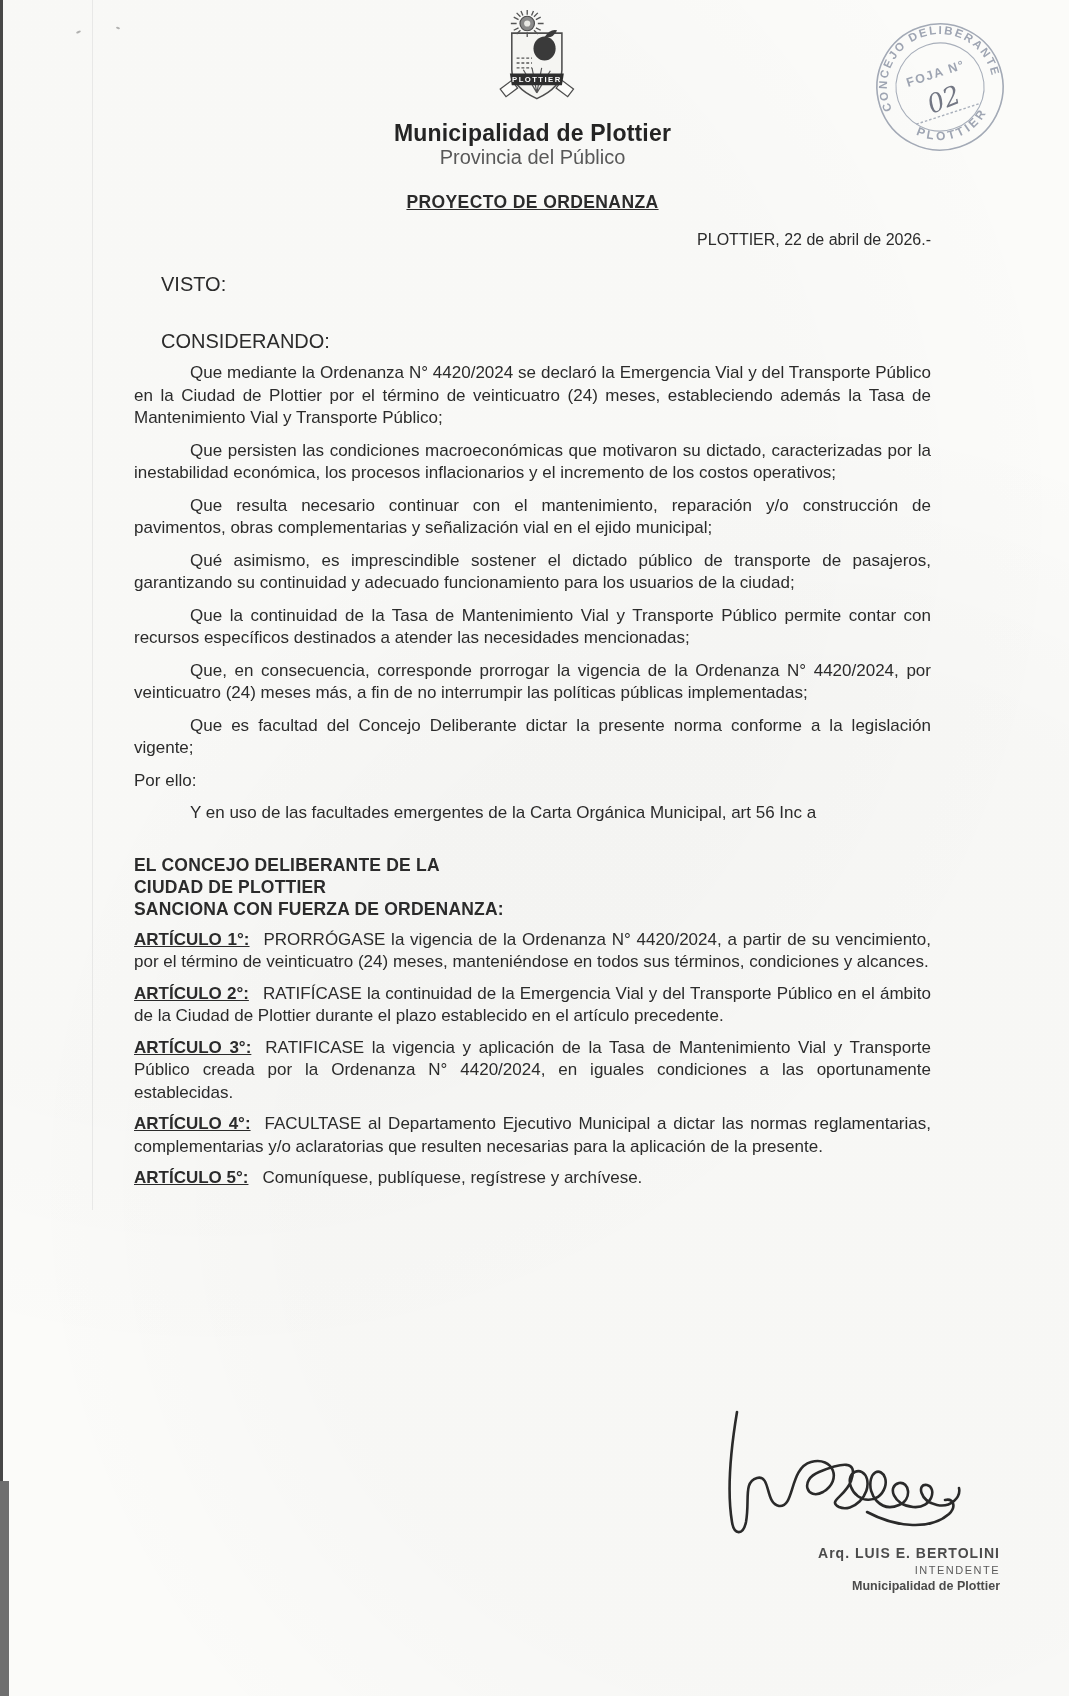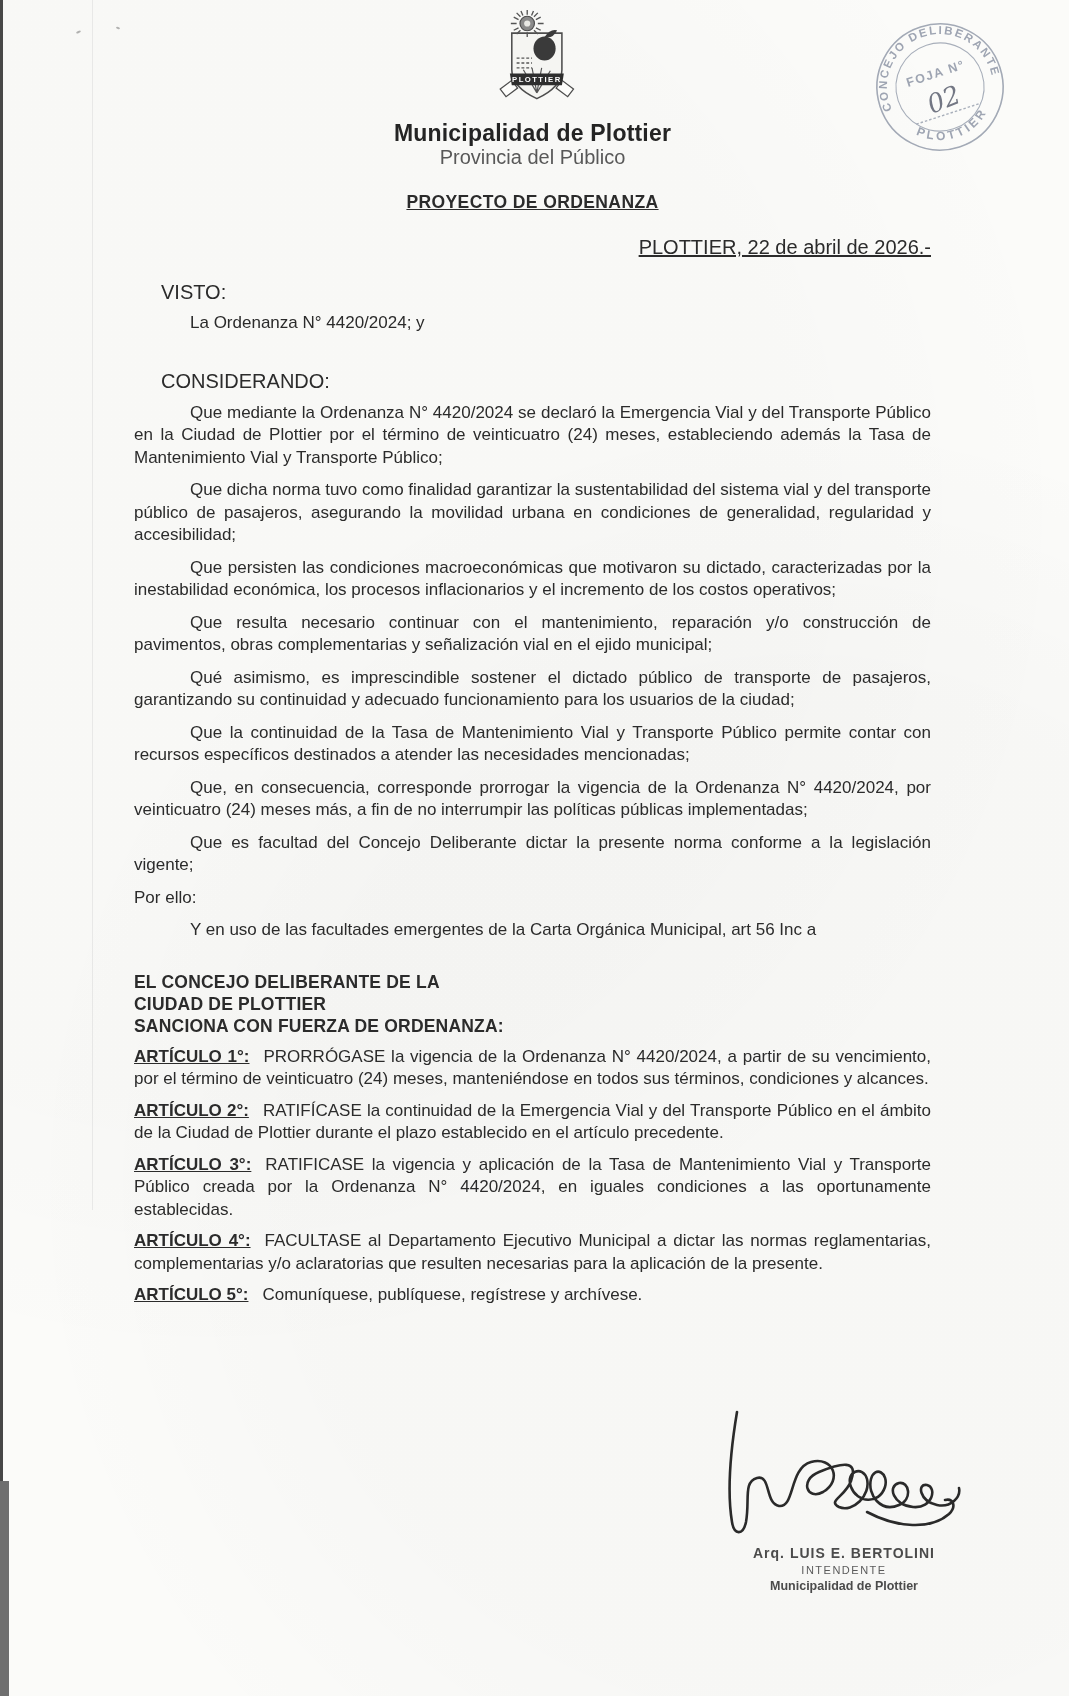--- a/index.html
+++ b/index.html
@@ -21,39 +21,39 @@
   .speck.s1 { left:76px; top:31px; width:5px; height:2px; transform:rotate(-25deg); }
   .speck.s2 { left:116px; top:27px; width:4px; height:2px; transform:rotate(15deg); }
 
   .content { position:absolute; left:134px; top:10px; width:797px; }
 
   .doc-header { text-align:center; }
   .crest { display:inline-block; }
   .org-name { font-size:23px; line-height:26px; font-weight:bold; letter-spacing:.2px; color:#242424; }
   .org-sub { font-size:20px; line-height:23px; color:#585858; }
   .doc-title { margin-top:23px; font-size:17.5px; line-height:21px; font-weight:bold; letter-spacing:.4px; text-decoration:underline; text-align:center; }
-  .date-line { margin-top:24px; font-size:20px; line-height:21px; text-align:right;text-decoration:underline; }
+  .date-line { margin-top:16px; font-size:16px; line-height:21px; text-align:right; }
 
   .section-heading { margin-top:24px; font-size:20px; line-height:21px; font-weight:normal;margin-left:27px; }
   .heading-considerando { margin-top:36px; }
   .visto-body { margin:9px 0 0 0; font-size:17px; line-height:22.5px; text-indent:56px; }
 
   p.body-par { margin:10px 0 0 0; font-size:17px; line-height:22.5px; text-align:justify; text-indent:56px; }
   .por-ello { margin-top:10px; font-size:17px; line-height:22.5px; }
   .facultades { margin:10px 0 0 0; font-size:17px; line-height:22.5px; text-indent:56px; text-align:justify; }
 
   .enact { margin-top:29px; text-align:left; font-weight:bold; font-size:17.5px; line-height:22px; letter-spacing:.2px; }
 
   p.article { margin:9px 0 0 0; font-size:17px; line-height:22.5px; text-align:justify; }
   .art-label { font-weight:bold; text-decoration:underline; }
   .art-text { margin-left:14px; }
 
   .stamp-wrap { position:absolute; left:862px; top:6px; width:156px; height:162px; transform:rotate(-18deg); opacity:.85; }
 
-  .sig-block { position:absolute; left:688px; top:1392px; width:312px; text-align:center; }
+  .sig-block { position:absolute; left:688px; top:1392px; width:312px; text-align:right; }
   .sig-scribble { display:block; margin:0 auto; }
   .sig-name { font-size:14px; line-height:19px; font-weight:bold; letter-spacing:1px; color:#4b4b4b; }
   .sig-title { font-size:11px; line-height:15px; letter-spacing:1.5px; color:#5a5a5a; }
   .sig-org { font-size:12.5px; line-height:17px; font-weight:bold; color:#4b4b4b; }
 </style>
 </head>
 <body>
 
 <div class="scan-edge-left"></div>
 <div class="scan-edge-bottom"></div>
@@ -119,26 +119,24 @@
     </svg>
     <div class="org-name">Municipalidad de Plottier</div>
     <div class="org-sub">Provincia del Público</div>
   </div>
 
   <div class="doc-title">PROYECTO DE ORDENANZA</div>
 
   <div class="date-line">PLOTTIER, 22 de abril de 2026.-</div>
 
   <div class="section-heading">VISTO:</div>
-  <p class="visto-body">La Ordenanza N° 4420/2024; y</p>
 
   <div class="section-heading heading-considerando">CONSIDERANDO:</div>
 
   <p class="body-par">Que mediante la Ordenanza N° 4420/2024 se declaró la Emergencia Vial y del Transporte Público en la Ciudad de Plottier por el término de veinticuatro (24) meses, estableciendo además la Tasa de Mantenimiento Vial y Transporte Público;</p>
-  <p class="body-par">Que dicha norma tuvo como finalidad garantizar la sustentabilidad del sistema vial y del transporte público de pasajeros, asegurando la movilidad urbana en condiciones de generalidad, regularidad y accesibilidad;</p>
   <p class="body-par">Que persisten las condiciones macroeconómicas que motivaron su dictado, caracterizadas por la inestabilidad económica, los procesos inflacionarios y el incremento de los costos operativos;</p>
   <p class="body-par">Que resulta necesario continuar con el mantenimiento, reparación y/o construcción de pavimentos, obras complementarias y señalización vial en el ejido municipal;</p>
   <p class="body-par">Qué asimismo, es imprescindible sostener el dictado público de transporte de pasajeros, garantizando su continuidad y adecuado funcionamiento para los usuarios de la ciudad;</p>
   <p class="body-par">Que la continuidad de la Tasa de Mantenimiento Vial y Transporte Público permite contar con recursos específicos destinados a atender las necesidades mencionadas;</p>
   <p class="body-par">Que, en consecuencia, corresponde prorrogar la vigencia de la Ordenanza N° 4420/2024, por veinticuatro (24) meses más, a fin de no interrumpir las políticas públicas implementadas;</p>
   <p class="body-par">Que es facultad del Concejo Deliberante dictar la presente norma conforme a la legislación vigente;</p>
 
   <div class="por-ello">Por ello:</div>
   <p class="facultades">Y en uso de las facultades emergentes de la Carta Orgánica Municipal, art 56 Inc a</p>
 

